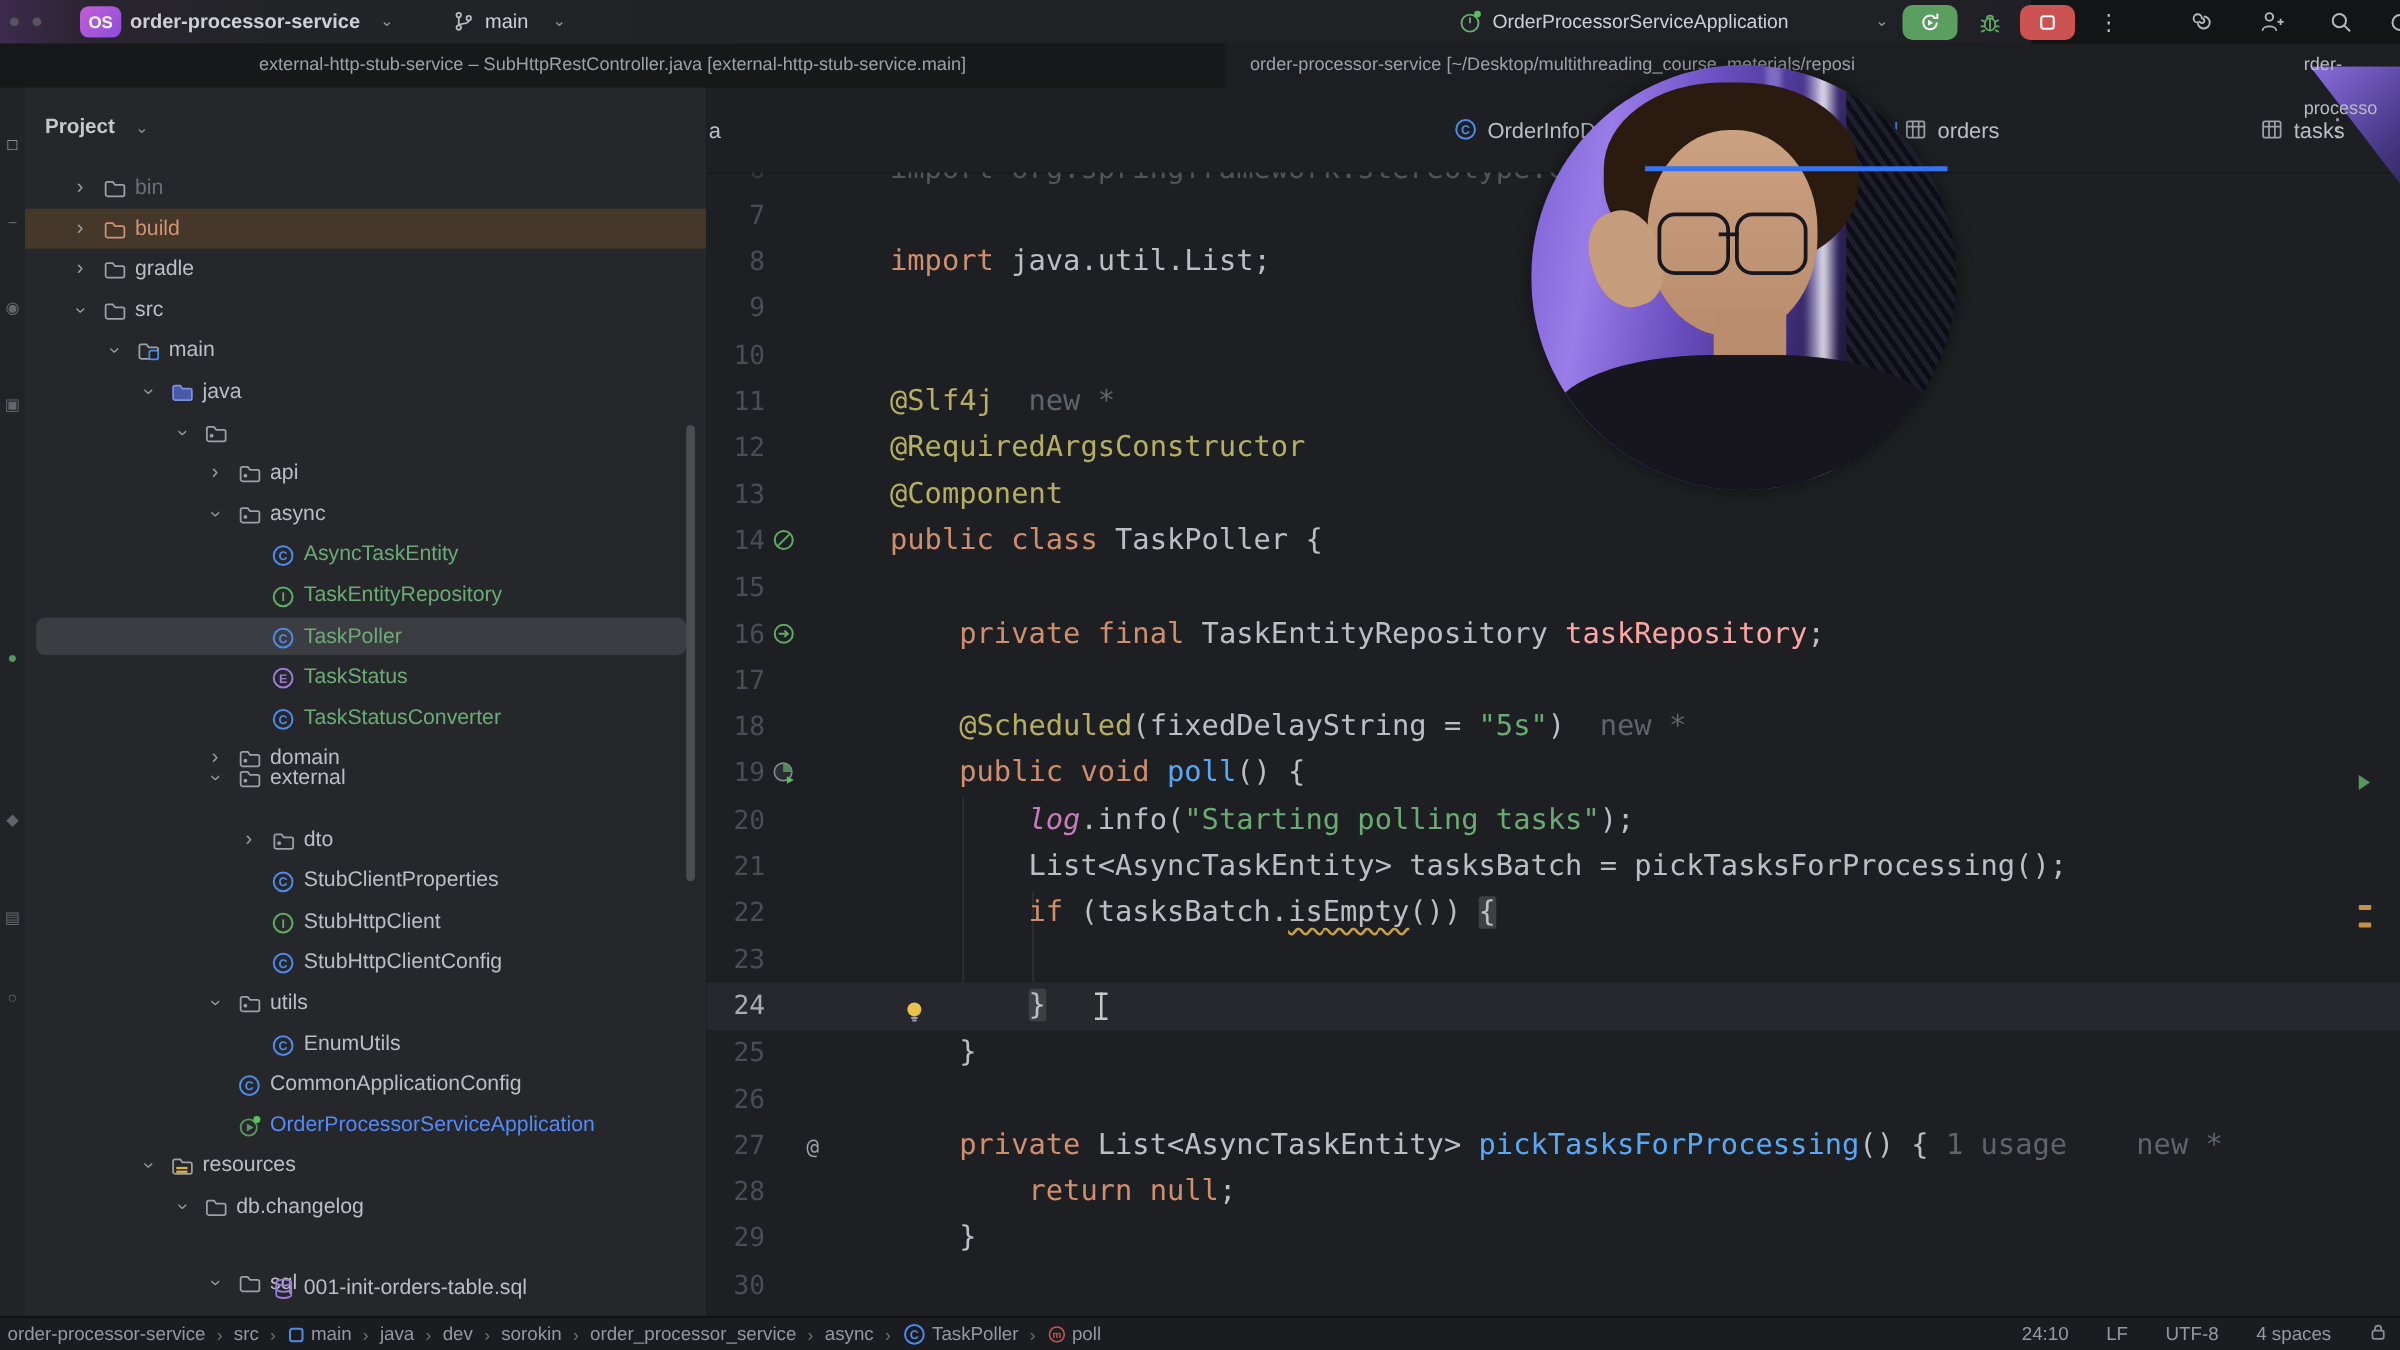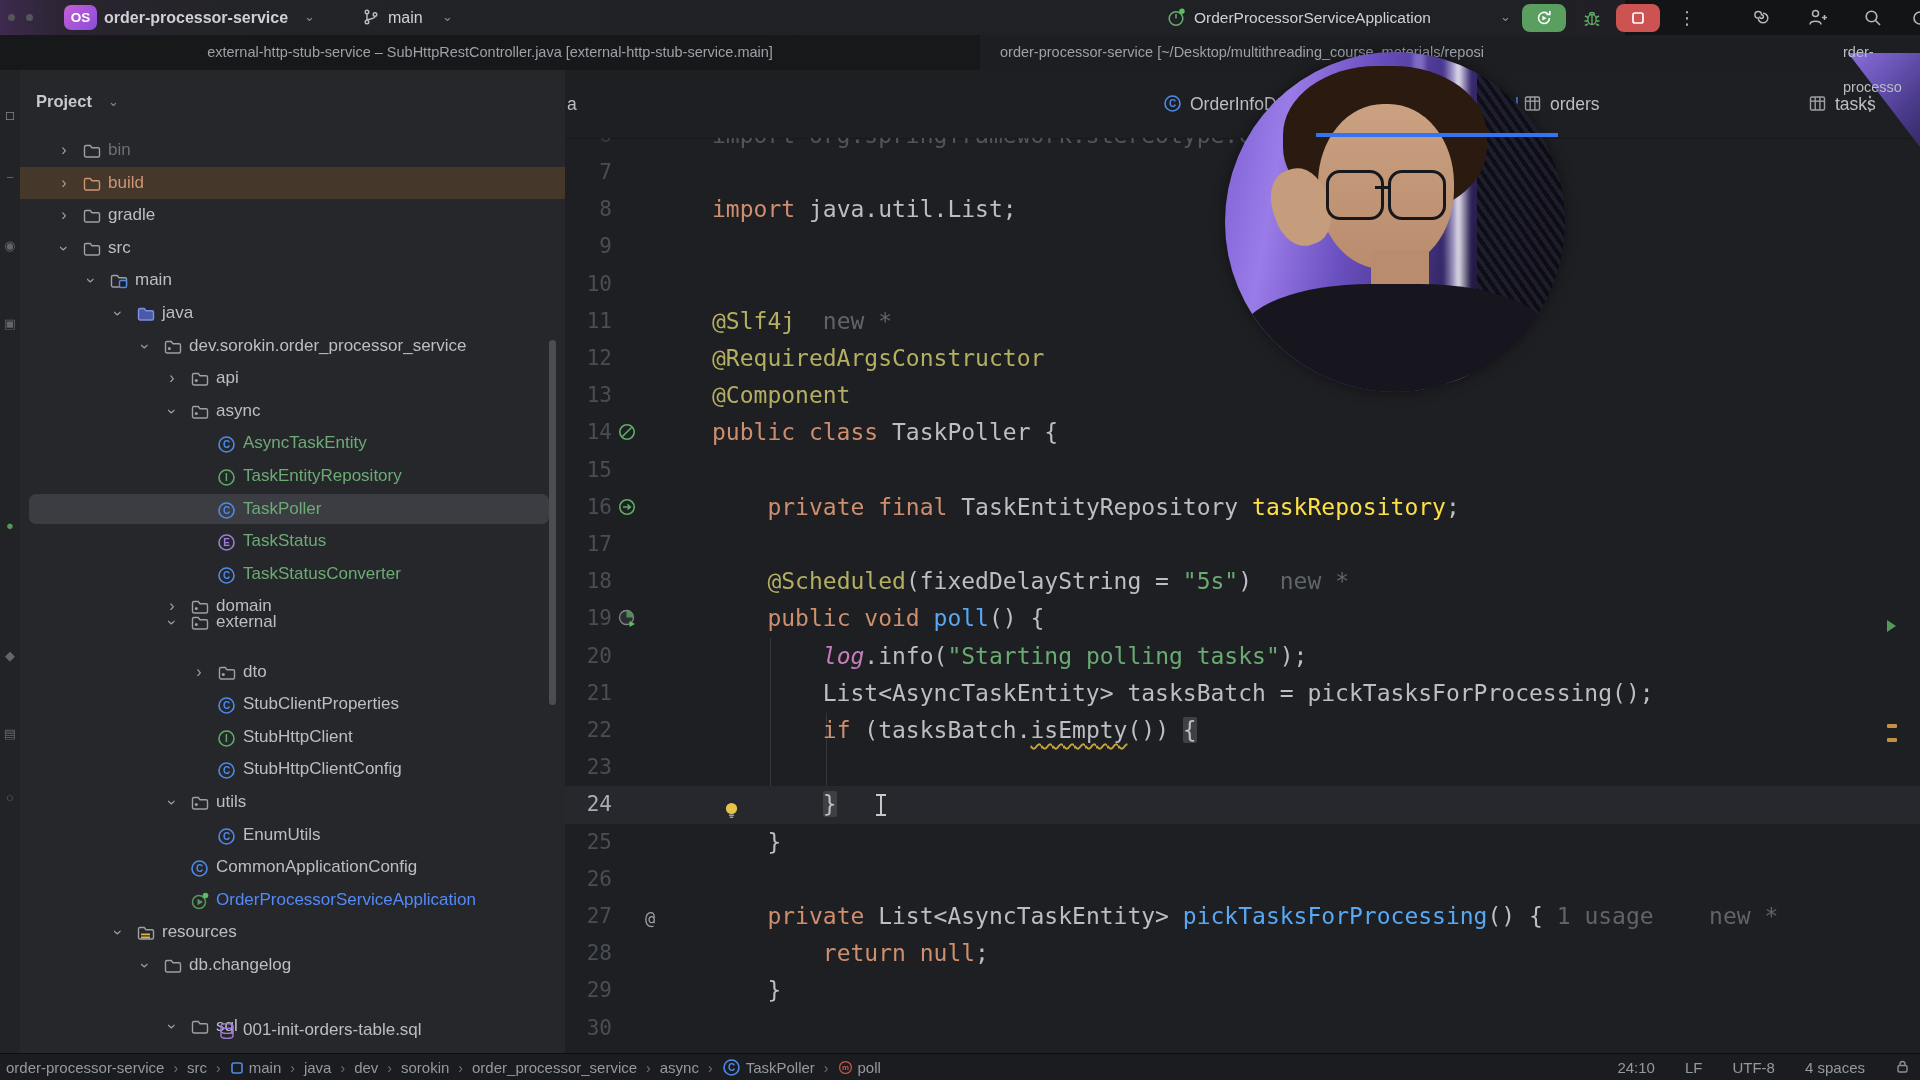--- a/index.html
+++ b/index.html
@@ -74,21 +74,21 @@
   #codearea{left:0;top:68px;width:1355px;height:915px;overflow:hidden;}
   .crow{position:absolute;left:0;right:0;height:37.2px;line-height:37.2px;
         font-family:"DejaVu Sans Mono",monospace;font-size:23px;white-space:pre;}
   .curline{background:#26282d;}
   .lnum{position:absolute;left:0;width:47px;text-align:right;color:#494e56;font-size:21px;}
   .curline .lnum{color:#a9adb3;}
   .gicon{position:absolute;left:52px;top:8px;width:20px;height:20px;line-height:20px;}
   .codebody{position:absolute;left:147px;}
   .k{color:#cf8e6d}.ann{color:#b5af62}.s{color:#6aab73}.d{color:#bcbec4}
   .mn{color:#57a8f5}.fld{color:#c77dbb;font-style:italic}
-  .dim{color:#7d8188}.dim2{color:#fde047}.hint{color:#5f646b}
+  .dim{color:#7d8188}.dim2{color:#fca5a5}.hint{color:#5f646b}
   .warn{text-decoration:underline wavy #c8a33c 1.5px;text-underline-offset:5px;}
   .brace{background:#3e4144;border-radius:2px;}
   .iguide{position:absolute;width:1px;background:#34363b;}
   #bulb{position:absolute;left:157px;top:8px;}
   #ibeam{position:absolute;left:310px;top:8px;width:12px;height:22px;
     background:linear-gradient(#c6c8ca,#c6c8ca) 50% 0/10px 2px no-repeat,
                linear-gradient(#c6c8ca,#c6c8ca) 50% 100%/10px 2px no-repeat,
                linear-gradient(#c6c8ca,#c6c8ca) 50% 50%/2px 100% no-repeat;}
   .omark{position:absolute;left:1322px;width:10px;height:4px;background:#c09146;border-radius:1px;}
   #runmark{position:absolute;left:1322px;top:482px;width:0;height:0;
@@ -258,21 +258,20 @@
             <path d="M2.5 6 C2.5 5.2 3.2 4.5 4 4.5 h4.2 l1.8 2.3 h6 c.8 0 1.5.7 1.5 1.5 v6.2 c0 .8-.7 1.5-1.5 1.5 H4 c-.8 0-1.5-.7-1.5-1.5 z" fill="#4a5aa8" stroke="#7c90e0" stroke-width="1.4"></path>
           </svg></span>
         <span class="tlabel c-default" style="left: 142px;">java</span>
       </div>
       <div class="trow" style="top: 259.6px;">
         <span class="tchev open" style="left: 117px;">›</span>
         <span class="ticon" style="left: 143px;"><svg width="20" height="20" viewBox="0 0 20 20">
             <path d="M2.5 6 C2.5 5.2 3.2 4.5 4 4.5 h4.2 l1.8 2.3 h6 c.8 0 1.5.7 1.5 1.5 v6.2 c0 .8-.7 1.5-1.5 1.5 H4 c-.8 0-1.5-.7-1.5-1.5 z" fill="none" stroke="#9da0a6" stroke-width="1.4"></path>
             <circle cx="6.3" cy="11.5" r="1.5" fill="#9da0a6"></circle>
           </svg></span>
-        <span class="tlabel c-default" style="left: 169px;">dev.sorokin.order_processor_service</span>
       </div>
       <div class="trow" style="top: 292.2px;">
         <span class="tchev" style="left: 144px;">›</span>
         <span class="ticon" style="left: 170px;"><svg width="20" height="20" viewBox="0 0 20 20">
             <path d="M2.5 6 C2.5 5.2 3.2 4.5 4 4.5 h4.2 l1.8 2.3 h6 c.8 0 1.5.7 1.5 1.5 v6.2 c0 .8-.7 1.5-1.5 1.5 H4 c-.8 0-1.5-.7-1.5-1.5 z" fill="none" stroke="#9da0a6" stroke-width="1.4"></path>
             <circle cx="6.3" cy="11.5" r="1.5" fill="#9da0a6"></circle>
           </svg></span>
         <span class="tlabel c-default" style="left: 196px;">api</span>
       </div>
       <div class="trow" style="top: 324.8px;">

